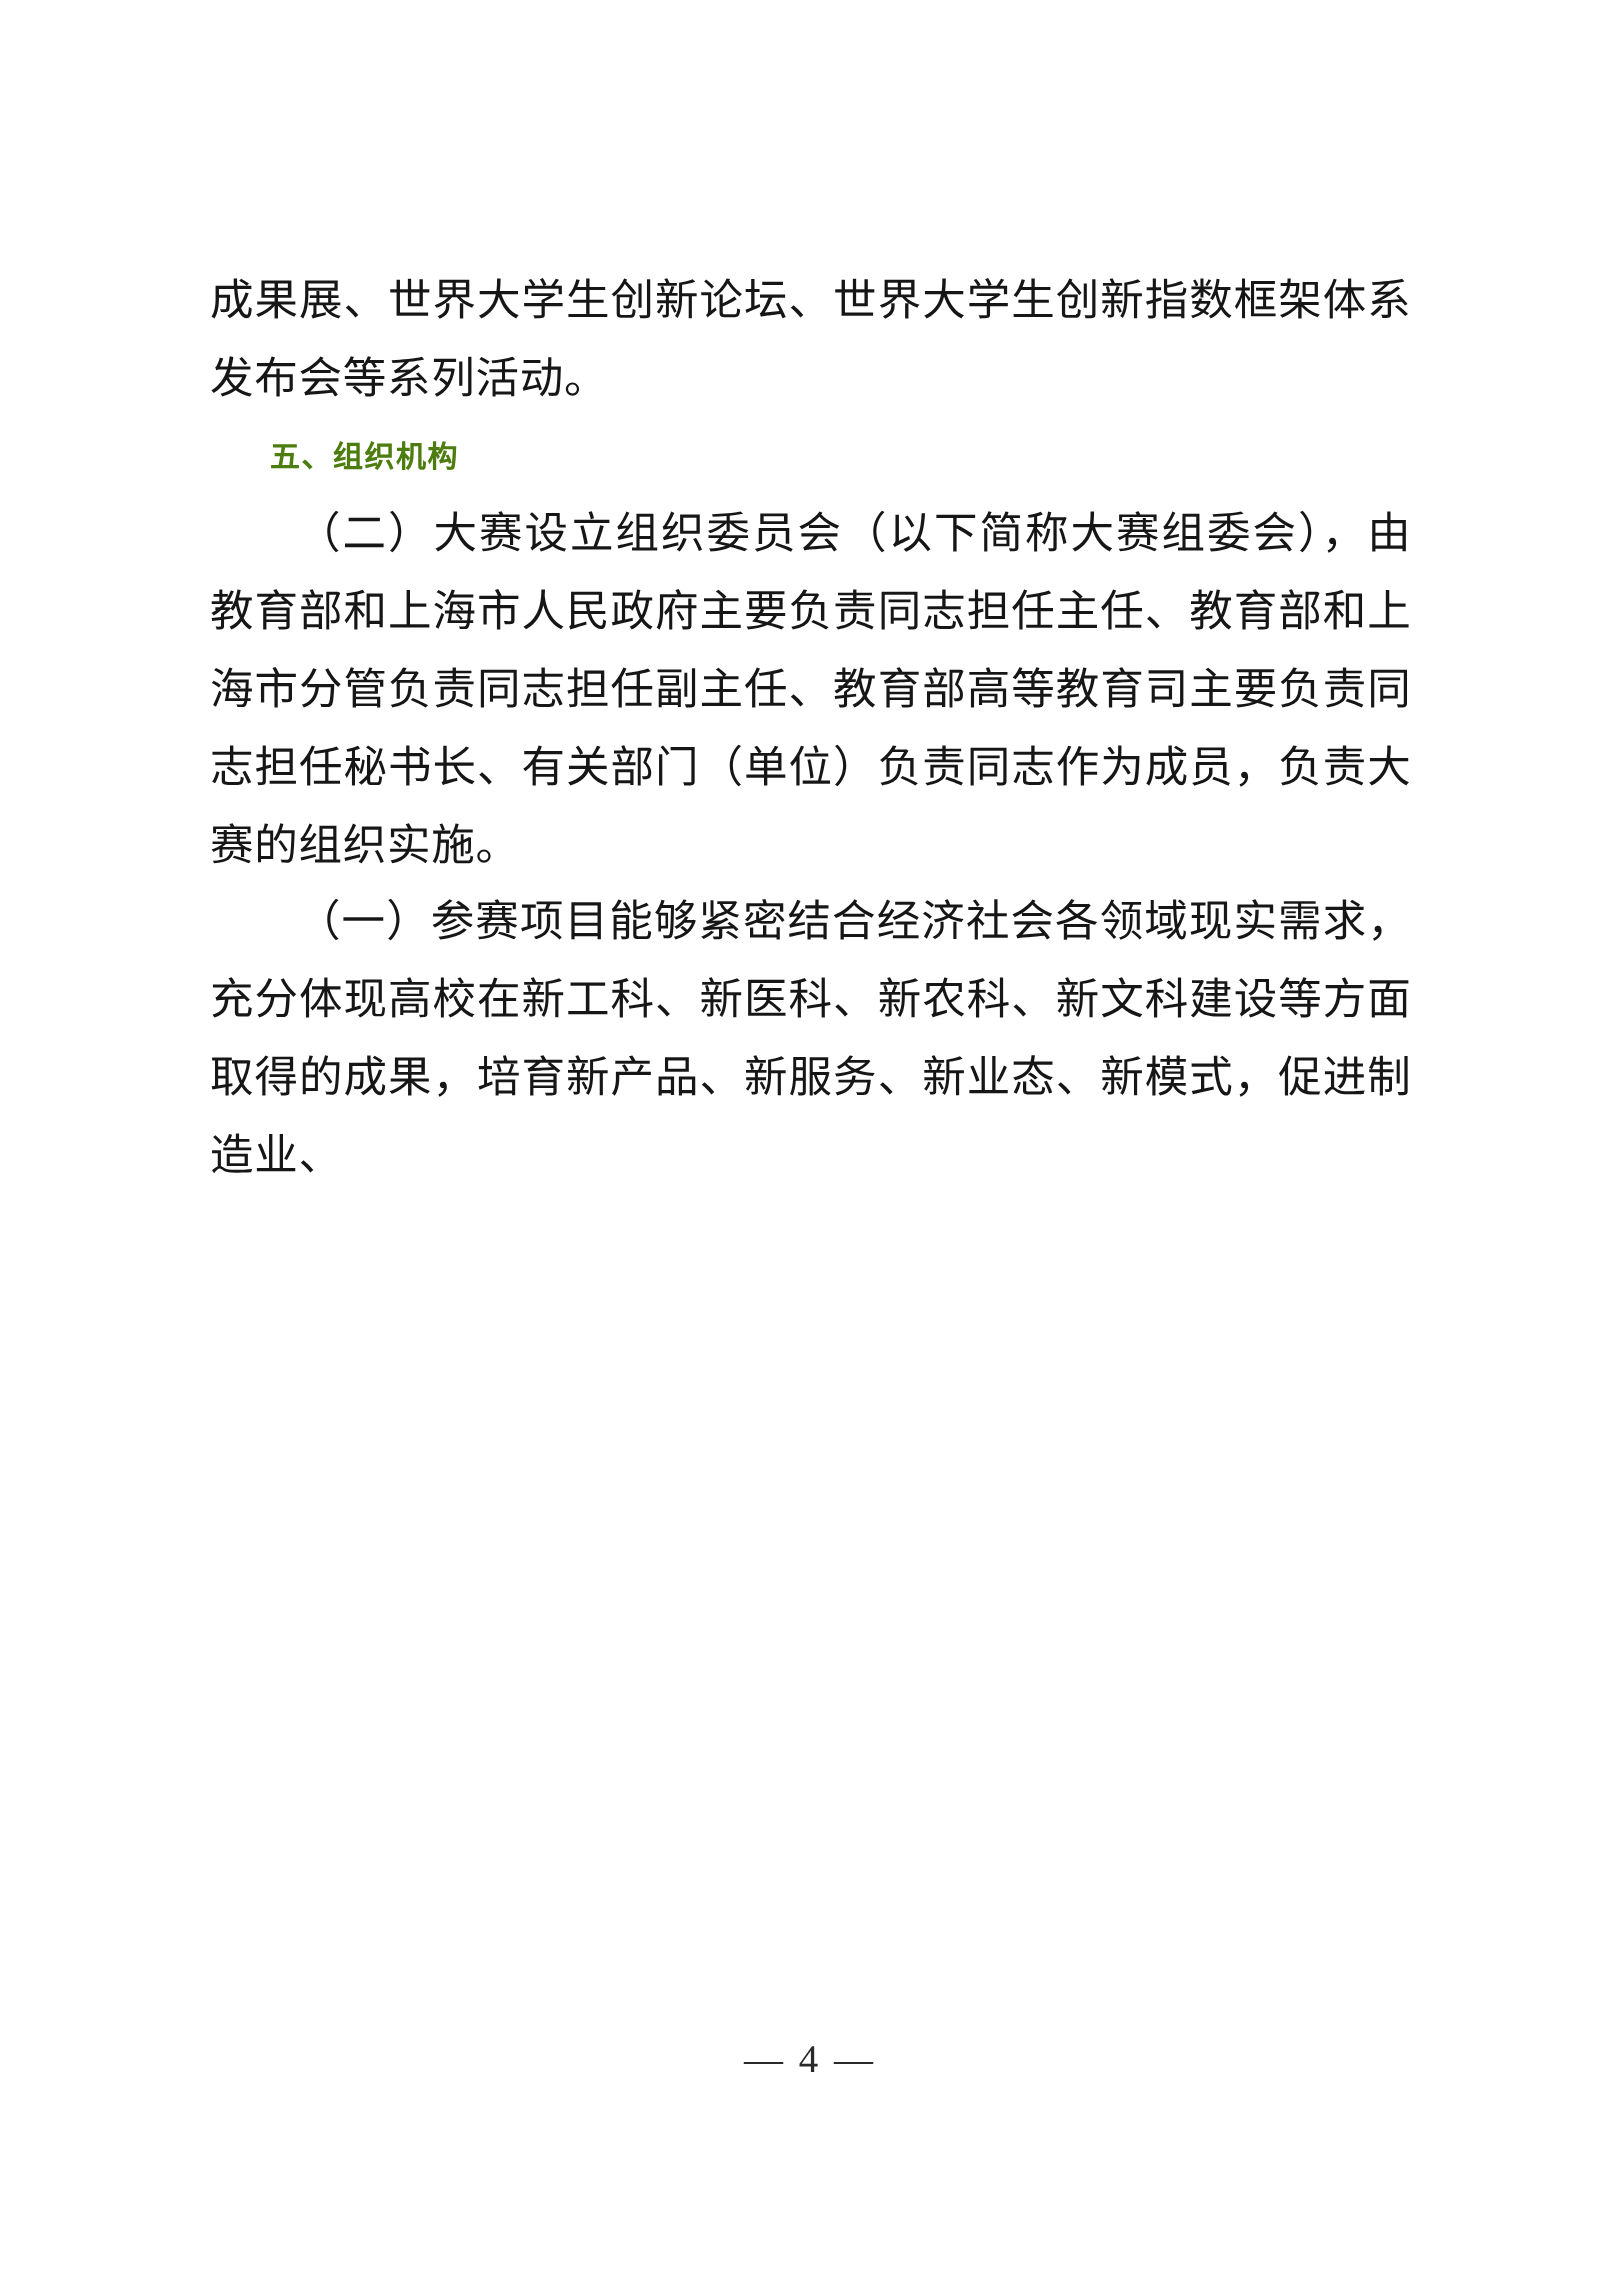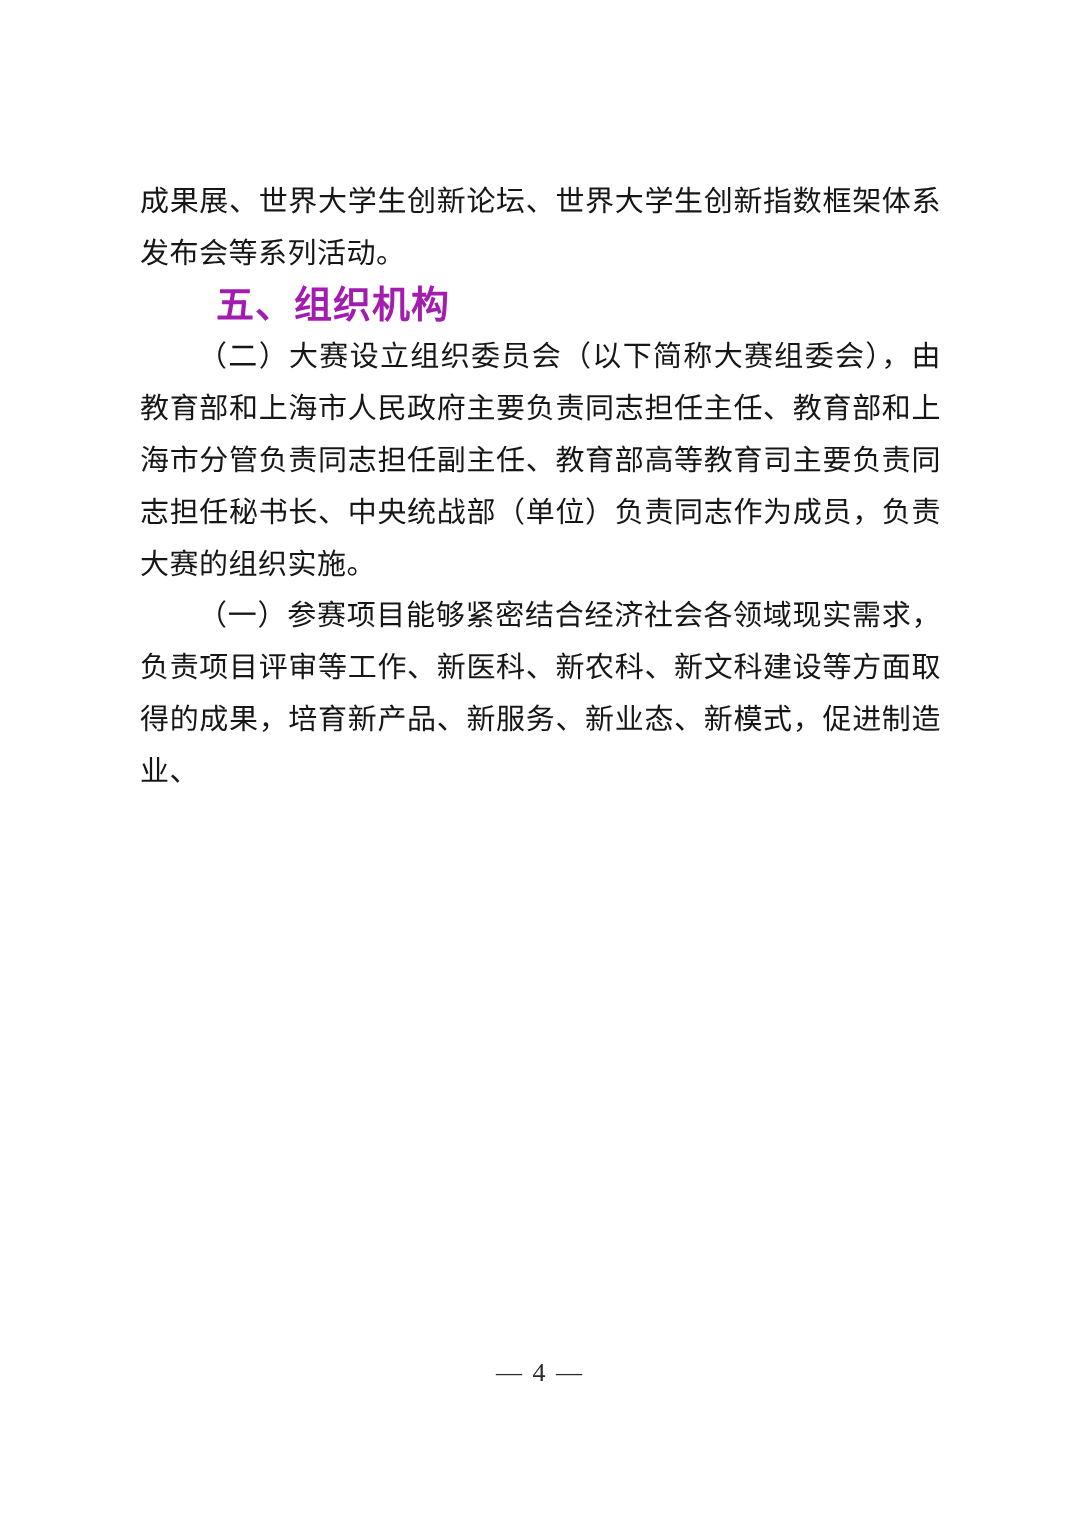--- a/index.html
+++ b/index.html
@@ -30,27 +30,27 @@
     text-justify: inter-character;
     text-indent: 2em;
     letter-spacing: 0.5px;
     word-break: break-all;
   }
   .para.no-indent {
     text-indent: 0;
   }
   .heading {
     margin: 0;
-    font-size: 38px;
+    font-size: 20px;
     line-height: 51.8px;
     font-weight: bold;
     text-indent: 2em;
     letter-spacing: 1px;
     font-family: "Liberation Sans", "DejaVu Sans", sans-serif;
-    color: #a21caf;
+    color: #4d7c0f;
   }
   .footer {
     position: absolute;
     left: 0;
     top: 1356px;
     width: 100%;
     text-align: center;
     font-size: 26px;
     line-height: 34px;
     color: #2a2a2a;
@@ -60,23 +60,23 @@
 </head>
 <body>
 
 <div class="page">
   <div class="content">
     <p class="para no-indent">成果展、世界大学生创新论坛、世界大学生创新指数框架体系发布会等系列活动。</p>
 
     <h2 class="heading">五、组织机构</h2>
 
 
-    <p class="para">（二）大赛设立组织委员会（以下简称大赛组委会），由教育部和上海市人民政府主要负责同志担任主任、教育部和上海市分管负责同志担任副主任、教育部高等教育司主要负责同志担任秘书长、中央统战部（单位）负责同志作为成员，负责大赛的组织实施。</p>
+    <p class="para">（二）大赛设立组织委员会（以下简称大赛组委会），由教育部和上海市人民政府主要负责同志担任主任、教育部和上海市分管负责同志担任副主任、教育部高等教育司主要负责同志担任秘书长、有关部门（单位）负责同志作为成员，负责大赛的组织实施。</p>
 
 
 
 
 
-    <p class="para">（一）参赛项目能够紧密结合经济社会各领域现实需求，负责项目评审等工作、新医科、新农科、新文科建设等方面取得的成果，培育新产品、新服务、新业态、新模式，促进制造业、</p>
+    <p class="para">（一）参赛项目能够紧密结合经济社会各领域现实需求，充分体现高校在新工科、新医科、新农科、新文科建设等方面取得的成果，培育新产品、新服务、新业态、新模式，促进制造业、</p>
   </div>
 
   <div class="footer">— 4 —</div>
 </div>
 
 </body></html>

